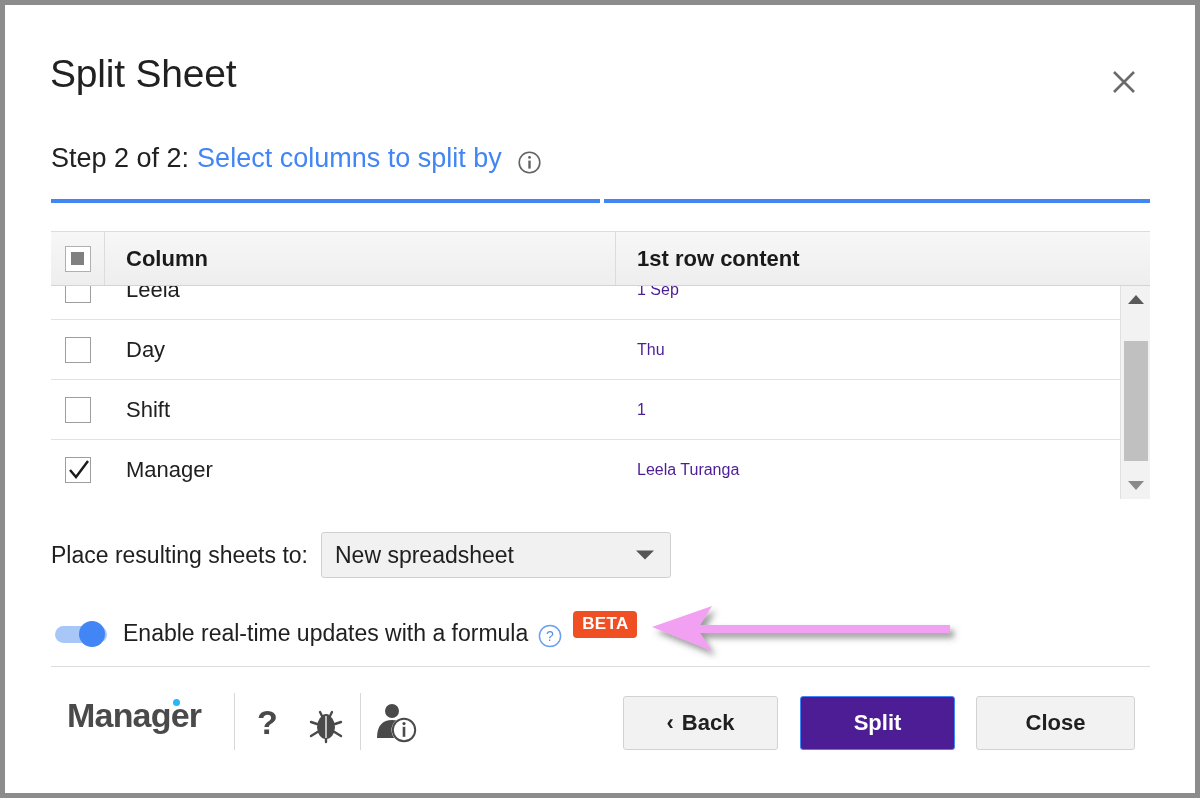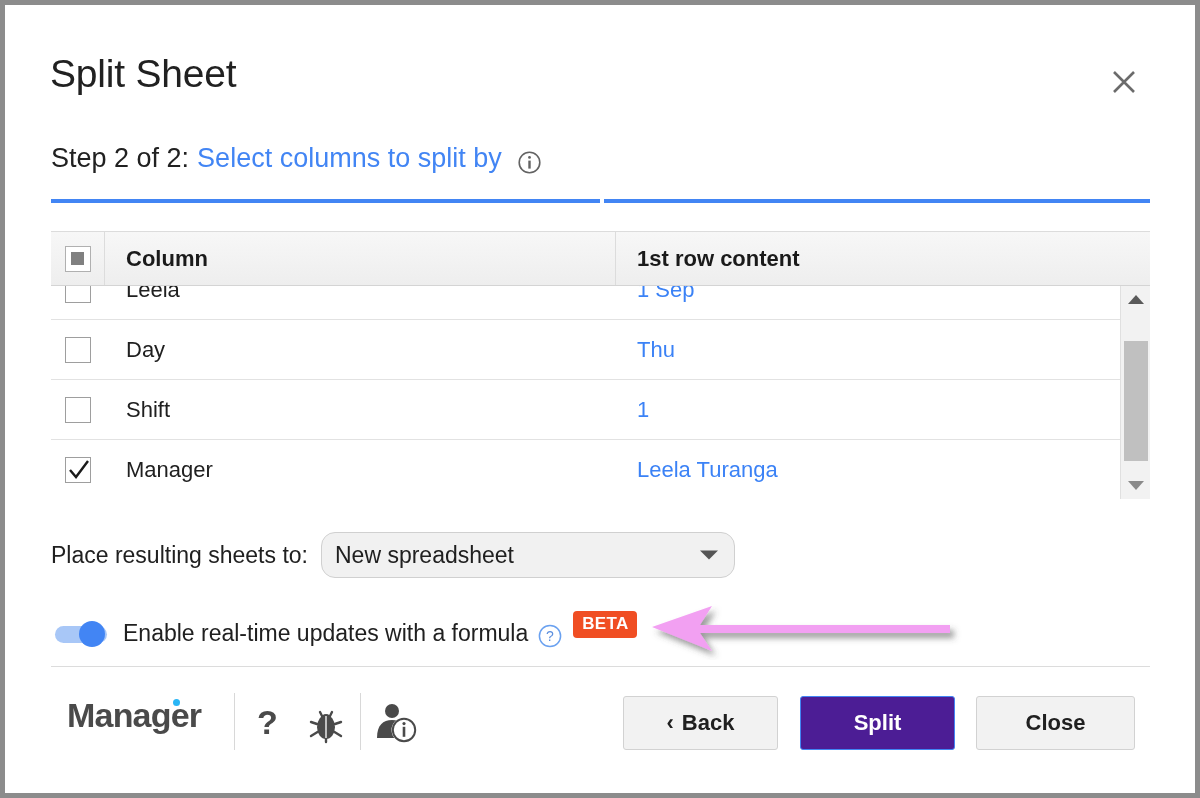--- a/index.html
+++ b/index.html
@@ -93,21 +93,21 @@
     display: flex; height: 60px; align-items: center;
     border-bottom: 1px solid #e2e2e2; background: #fff;
   }
   .td-check {
     width: 54px; display: flex; align-items: center; justify-content: center;
   }
   .td-col {
     width: 511px; padding-left: 21px; font-size: 22px; color: #202020;
   }
   .td-content {
-    flex: 1; padding-left: 21px; font-size: 22px; color: #3b82f6;
+    flex: 1; padding-left: 21px; font-size: 16px; color: #4c1d95;
   }
 
   .cbox {
     width: 26px; height: 26px; border: 1.5px solid #9e9e9e;
     background: #fff; position: relative; cursor: pointer;
   }
   .cbox.indet { border-color: #b0b0b0; }
   .cbox.indet::after {
     content: ""; position: absolute; left: 5px; top: 5px;
     width: 13px; height: 13px; background: #808080;
@@ -131,22 +131,22 @@
     width: 24px; height: 120px; background: #c0c0c0; cursor: pointer;
   }
 
   
   .place-row {
     position: absolute; left: 46px; top: 527px;
     display: flex; align-items: center;
   }
   .place-label { font-size: 23px; color: #202020; }
   .select-box {
-    margin-left: 13px; width: 414px; height: 46px;
-    background: #f1f1f1; border: 1px solid #d0d0d0; border-radius: 14px;
+    margin-left: 13px; width: 350px; height: 46px;
+    background: #f1f1f1; border: 1px solid #d0d0d0; border-radius: 3px;
     display: flex; align-items: center; cursor: pointer;
     position: relative;
   }
   .select-box .val {
     font-size: 23px; color: #202020; padding-left: 13px;
   }
   .select-box .caret {
     position: absolute; right: 16px; top: 50%; transform: translateY(-50%);
     width: 0; height: 0;
     border-left: 9px solid transparent; border-right: 9px solid transparent;

